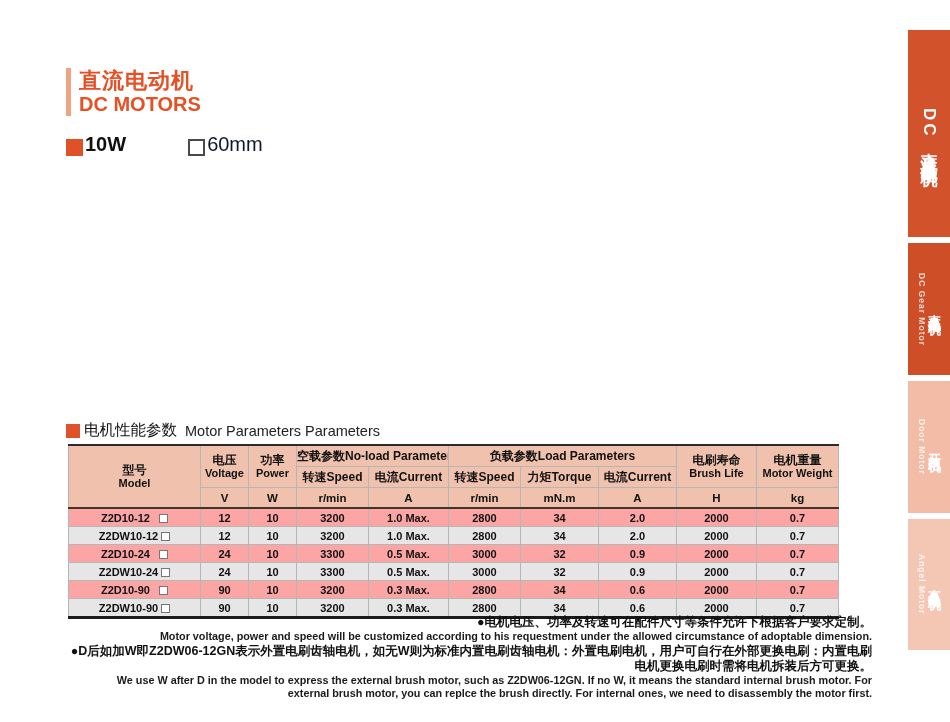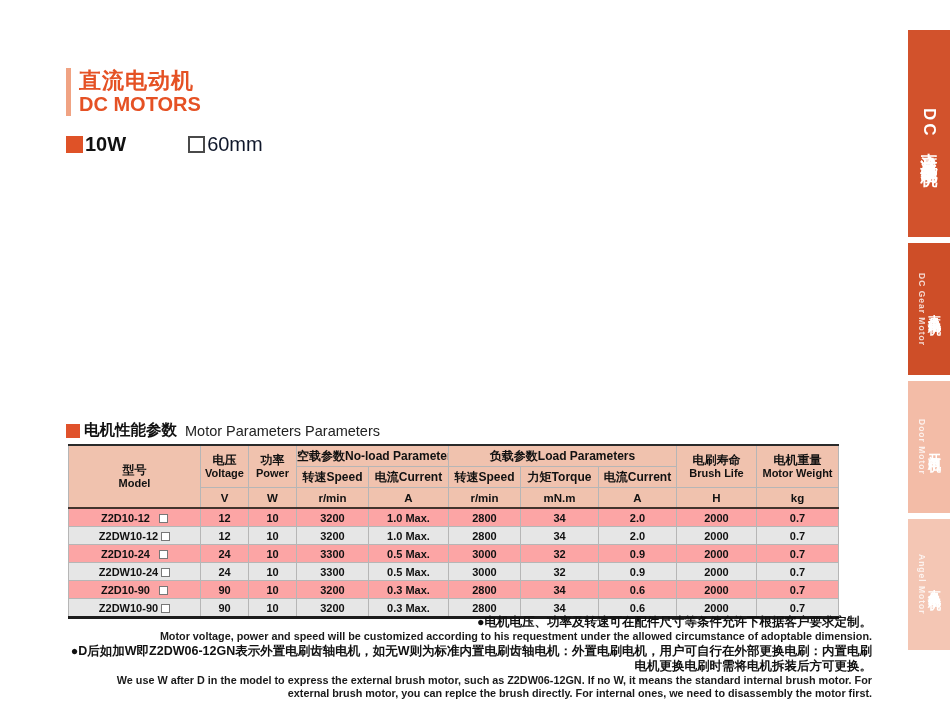--- a/index.html
+++ b/index.html
@@ -6,40 +6,40 @@
   .page{
     position:relative;width:950px;height:722px;background:#ffffff;overflow:hidden;
     font-family:"Liberation Sans","DejaVu Sans",sans-serif;color:#1a1a1a;
   }
   
   .title-block{position:absolute;left:66px;top:68px;display:flex;}
   .title-bar{width:5px;height:48px;background:#f0a383;margin-right:8px;}
   .title-cn{margin:0;font-size:22px;line-height:25px;font-weight:bold;color:#e55124;letter-spacing:1px;}
   .title-en{margin:0;font-size:20px;line-height:23px;font-weight:bold;color:#e55124;}
   
-  .spec-line{position:absolute;left:66px;top:133px;display:flex;align-items:center;font-size:20px;}
+  .spec-line{position:absolute;left:66px;top:133px;display:flex;align-items:flex-end;font-size:20px;}
   .sq{display:inline-block;width:17px;height:17px;box-sizing:border-box;}
   .sq.filled{background:#df5227;margin-right:2px;}
   .sq.outline{background:#fff;border:2px solid #4a4a4a;margin-left:62px;margin-right:2px;}
   .spec-power{font-weight:bold;color:#111;}
   .spec-size{font-weight:normal;color:#0f172a;}
   
   .side-tab{position:absolute;left:908px;width:42px;display:flex;align-items:center;justify-content:center;}
   .tab-1{top:30px;height:207px;background:#d2522c;}
   .tab-2{top:243px;height:132px;background:#ce4e28;}
   .tab-3{top:381px;height:132px;background:#f3bca7;}
   .tab-4{top:519px;height:131px;background:#f4c6b4;}
   .vtext{writing-mode:vertical-rl;text-orientation:mixed;color:#ffffff;text-align:center;}
   .tab-1 .vtext{font-size:17px;font-weight:bold;letter-spacing:3px;}
   .vtext .cn{display:block;font-size:13px;font-weight:bold;letter-spacing:2px;line-height:15px;}
   .vtext .en{display:block;font-size:8.5px;font-weight:bold;color:rgba(255,255,255,0.78);line-height:11px;letter-spacing:1px;}
   
   .section-heading{position:absolute;left:66px;top:420px;display:flex;align-items:center;}
   .sec-sq{width:14px;height:14px;background:#e0522b;margin-right:4px;}
-  .sec-cn{font-size:15.5px;font-weight:bold;color:#111;}
+  .sec-cn{font-size:15.5px;font-weight:normal;color:#111;}
   .sec-en{font-size:14.5px;color:#222;margin-left:8px;}
   
   .ptable{
     position:absolute;left:68px;top:444px;width:770px;border-collapse:collapse;table-layout:fixed;
     border-top:2px solid #2a2a2a;border-bottom:3px solid #1c1c1c;
   }
   .ptable th,.ptable td{
     border:1px solid #b6b6b6;text-align:center;vertical-align:middle;
     padding:0;overflow:hidden;white-space:nowrap;
   }

